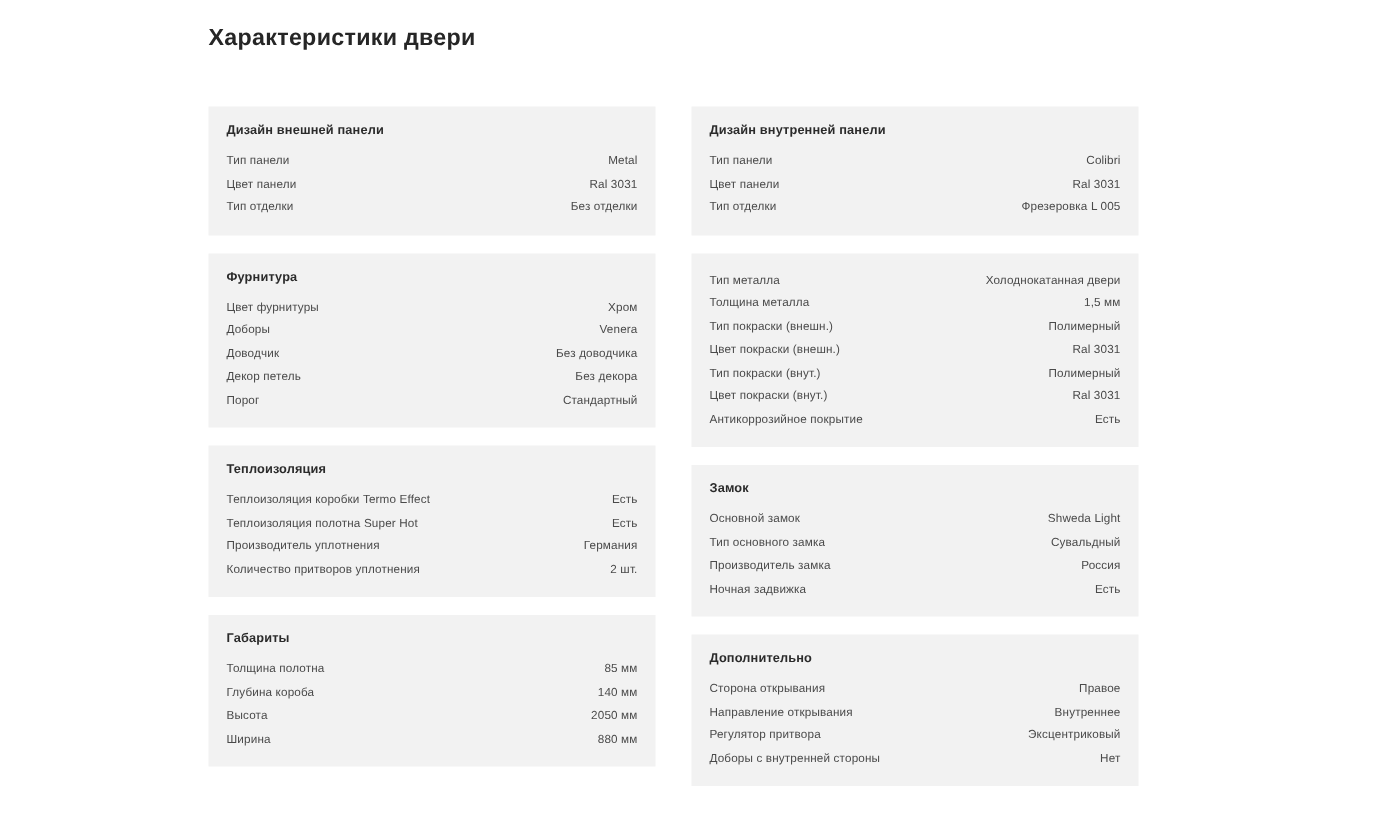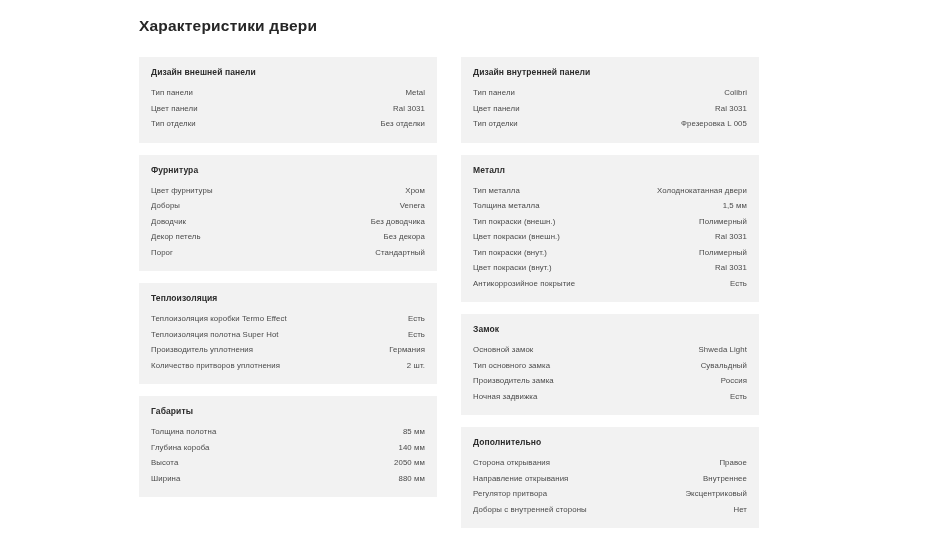--- a/index.html
+++ b/index.html
@@ -49,21 +49,21 @@
     left: 8px;
     top: 17px;
     font-size: 15.5px;
     font-weight: bold;
     color: #262626;
     letter-spacing: 0.2px;
   }
   .columns {
     position: absolute;
     left: 8px;
-    top: 57px;
+    top: 71px;
     width: 620px;
     display: flex;
     gap: 24px;
   }
   .col {
     width: 298px;
     display: flex;
     flex-direction: column;
     gap: 12px;
   }
@@ -206,21 +206,20 @@
             <span class="label">Цвет панели</span>
             <span class="value">Ral 3031</span>
           </div>
           <div class="row">
             <span class="label">Тип отделки</span>
             <span class="value">Фрезеровка L 005</span>
           </div>
         </div>
 
         <div class="card">
-          <div class="card-title">Металл</div>
           <div class="row">
             <span class="label">Тип металла</span>
             <span class="value">Холоднокатанная двери</span>
           </div>
           <div class="row">
             <span class="label">Толщина металла</span>
             <span class="value">1,5 мм</span>
           </div>
           <div class="row">
             <span class="label">Тип покраски (внешн.)</span>

